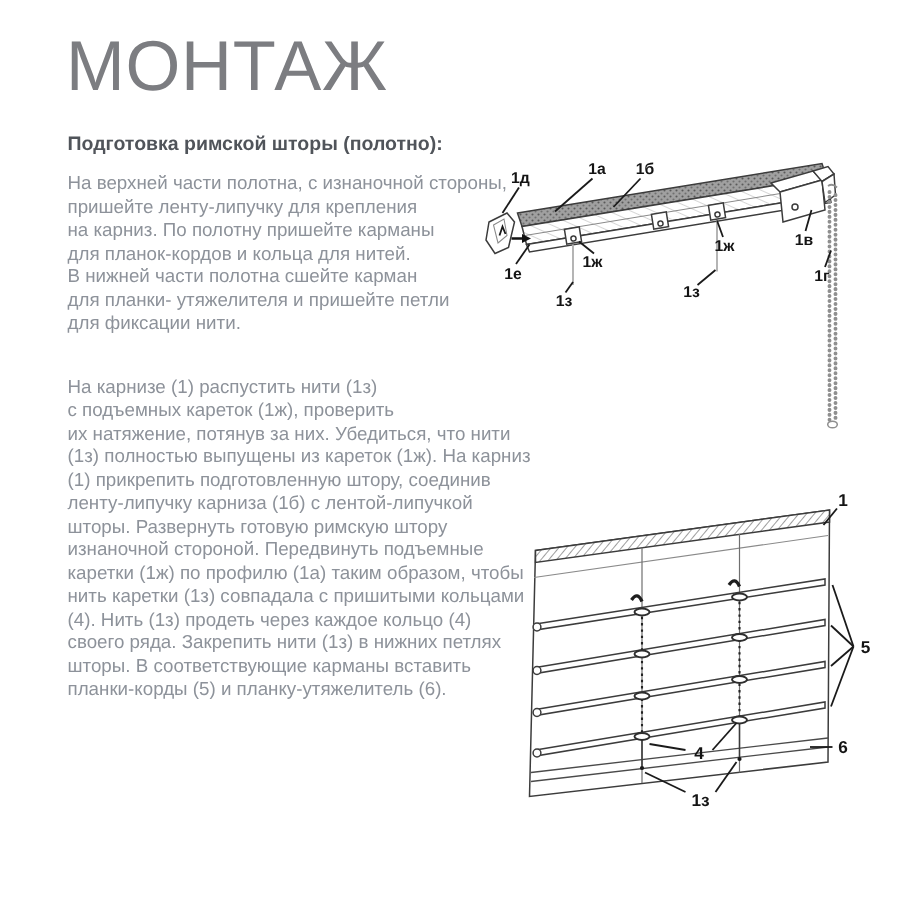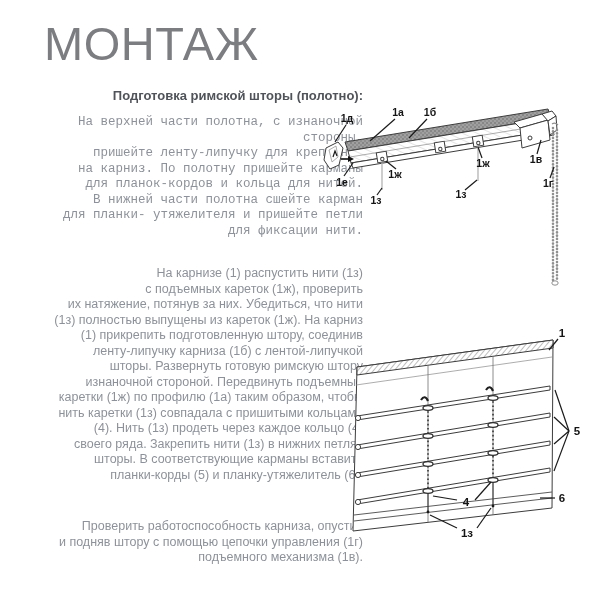--- a/index.html
+++ b/index.html
@@ -3,25 +3,25 @@
 <meta charset="utf-8">
 <style>
   * { box-sizing: border-box; margin: 0; padding: 0; }
   html,body { width:600px; height:600px; background:#ffffff; overflow:hidden;
     font-family:"Liberation Sans", sans-serif; }
   .page { position:absolute; inset:0; width:556px; height:600px; background:#fff; }
 
   .title { position:absolute; left:44px; top:16px; font-size:47px; font-weight:500;
     color:#7c7d81; letter-spacing:0.5px; }
 
-  .col { position:absolute; left:45px; top:88px; width:318px;text-align:right; }
+  .col { position:absolute; left:45px; top:88px; width:318px; }
   .col h3 { font-size:13px; font-weight:700; color:#50545a; line-height:16px; }
   .col p { font-size:12.5px; color:#8d929a; line-height:15.5px; white-space:pre-line; }
   .h1 { margin-bottom:11px; }
-  .p1 { margin-bottom:27px;font-family:Liberation Mono, monospace; }
+  .p1 { margin-bottom:27px; }
   .h2 { margin-bottom:11px; }
   .p2 { margin-bottom:36px; }
 
   .diagram-top { position:absolute; left:310px; top:78px; width:290px; height:215px; }
   .diagram-bottom { position:absolute; left:330px; top:322px; width:270px; height:235px; }
 
   .dl { font-family:"Liberation Sans",sans-serif; font-size:10.5px; font-weight:700; fill:#141414; }
   .dl2 { font-family:"Liberation Sans",sans-serif; font-size:11.5px; font-weight:700; fill:#141414; }
   .lead { stroke:#1a1a1a; stroke-width:1.2; fill:none; }
   .ink { stroke:#3c3c3c; fill:#ffffff; stroke-width:1; }
@@ -50,23 +50,20 @@
 (1) прикрепить подготовленную штору, соединив
 ленту-липучку карниза (1б) с лентой-липучкой
 шторы. Развернуть готовую римскую штору
 изнаночной стороной. Передвинуть подъемные
 каретки (1ж) по профилю (1а) таким образом, чтобы
 нить каретки (1з) совпадала с пришитыми кольцами
 (4). Нить (1з) продеть через каждое кольцо (4)
 своего ряда. Закрепить нити (1з) в нижних петлях
 шторы. В соответствующие карманы вставить
 планки-корды (5) и планку-утяжелитель (6).</p>
-    <p class="p3">Проверить работоспособность карниза, опустив
-и подняв штору с помощью цепочки управления (1г)
-подъемного механизма (1в).</p>
   </div>
 
   <svg class="diagram-top" viewBox="0 0 290 215">
     <defs>
       <pattern id="stip" width="4" height="4" patternUnits="userSpaceOnUse">
         <rect width="4" height="4" fill="#a0a0a0"></rect>
         <circle cx="1" cy="1" r="0.7" fill="#5a5a5a"></circle>
         <circle cx="3" cy="3" r="0.7" fill="#707070"></circle>
       </pattern>
       <pattern id="railhatch" width="6" height="6" patternUnits="userSpaceOnUse" patternTransform="rotate(24)">

